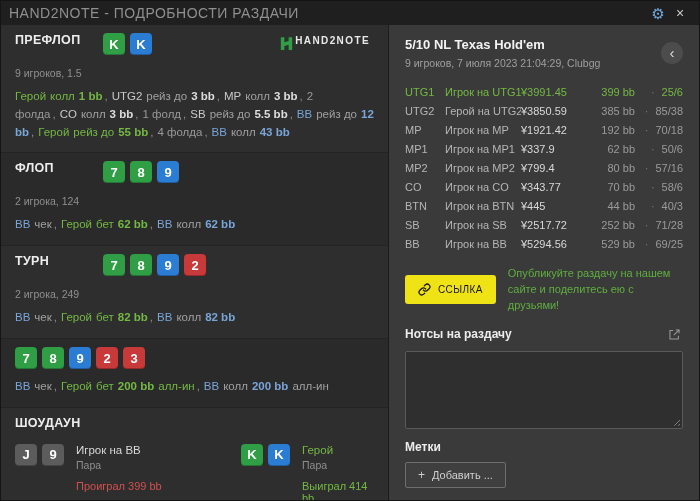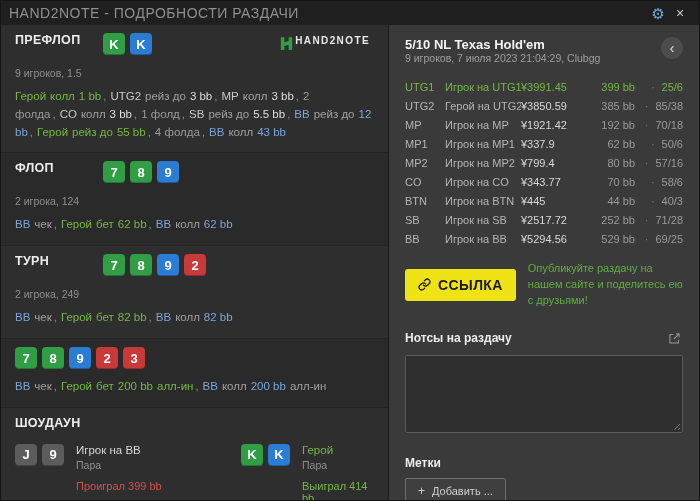--- a/index.html
+++ b/index.html
@@ -44,21 +44,21 @@
   .card.spade{background:var(--spade)}
 
   .logo{margin-left:auto;display:flex;align-items:flex-start;padding-right:4px;padding-top:2px}
   .logo-text{font-size:10px;font-weight:bold;color:#e8e8e8;letter-spacing:1.4px}
 
   .actions{margin-top:9px;font-size:11.5px;line-height:1.55;color:#a0a0a0}
   .action{white-space:normal}
   .action:not(:last-child)::after{content:",";color:#8d8d8d;margin-left:2px;margin-right:4px}
   .action>span+span{margin-left:4px}
   .action .verb{color:#a0a0a0}
-  .action .amount{color:#dedede;font-weight:normal}
+  .action .amount{color:#dedede;font-weight:bold}
   .action.hero .actor,.action.hero .verb,.action.hero .amount{color:var(--hero-green)}
   .action.bb .actor{color:var(--bb-blue)}
   .action.bb .amount{color:var(--bb-blue)}
   .action.fold .verb{color:#9a9a9a}
   .action.other .actor{color:#c9c9c9}
 
   
   .showdown{flex:1;border-bottom:none}
   .sd-row{display:flex;margin-top:14px}
   .sd-player{display:flex;gap:12px}
@@ -66,51 +66,51 @@
   .sd-cards{display:flex;gap:5px}
   .sd-name{font-size:11.5px;color:#d8d8d8}
   .sd-name.hero-name{color:var(--hero-green)}
   .sd-combo{font-size:10.5px;color:#8f8f8f;margin-top:3px}
   .sd-result{font-size:11px;margin-top:9px}
   .sd-result.lose{color:var(--lose-red)}
   .sd-result.win{color:var(--hero-green)}
 
   
   .right{flex:1;background:#3a3a3a;display:flex;flex-direction:column;padding:12px 16px 10px 16px;min-width:0}
-  .r-header{display:flex;align-items:flex-start}
+  .r-header{display:flex;align-items:center}
   .r-title{font-size:13px;font-weight:bold;color:#f2f2f2}
-  .r-sub{font-size:10.5px;color:#9f9f9f;}
+  .r-sub{font-size:10.5px;color:#9f9f9f;margin-top:5px}
   .back-btn{margin-left:auto;width:22px;height:22px;flex:none;border-radius:50%;background:#4c4c4c;border:none;color:#dcdcdc;font-size:15px;line-height:1;display:flex;align-items:center;justify-content:center;cursor:pointer;padding-bottom:2px}
 
   .ptable{margin-top:13px}
   .player-row{display:flex;align-items:center;height:19px;font-size:11px;cursor:pointer}
   .p-pos{width:40px;flex:none;color:#b5b5b5}
   .p-name{flex:1;min-width:0;white-space:nowrap;overflow:hidden;color:#b5b5b5}
   .p-stack{width:64px;flex:none;text-align:left;color:#d8d8d8}
   .p-bb{width:50px;flex:none;text-align:right;color:#9a9a9a}
   .p-stat{width:48px;flex:none;text-align:right;color:#9a9a9a}
   .p-stat::before{content:"\00B7";color:#777;margin-right:7px}
   .player-row.hero-row .p-pos,.player-row.hero-row .p-name,
   .player-row.hero-row .p-stack,.player-row.hero-row .p-bb,
   .player-row.hero-row .p-stat{color:var(--hero-green)}
 
   .share-row{display:flex;align-items:center;gap:12px;margin-top:13px}
   .link-btn{background:var(--accent-yellow);border:none;border-radius:3px;display:flex;align-items:center;gap:7px;padding:8px 13px;cursor:pointer}
-  .link-btn span{font-size:14px;font-weight:bold;color:#171717;letter-spacing:.4px}
+  .link-btn span{font-size:10px;font-weight:normal;color:#171717;letter-spacing:.4px}
   .share-text{flex:1;font-size:11px;line-height:1.45;color:#5fae3f}
 
-  .notes-head{display:flex;align-items:center;margin-top:21px}
+  .notes-head{display:flex;align-items:center;margin-top:12px}
   .sec-title{font-size:12px;font-weight:bold;color:#ececec}
   .expand-btn{margin-left:auto;background:none;border:none;cursor:pointer;display:flex;padding:2px}
 
   .notes-wrap{position:relative;margin-top:8px}
   .notes-area{width:100%;height:78px;background:#2f2f2f;border:1px solid #5a5a5a;border-radius:2px;resize:none;color:#d0d0d0;font-family:"Liberation Sans",sans-serif;font-size:11px;padding:6px;outline:none;display:block}
   .resize-grip{position:absolute;right:3px;bottom:3px;width:9px;height:9px;background:repeating-linear-gradient(135deg,transparent 0 2px,#808080 2px 3px);clip-path:polygon(100% 0,100% 100%,0 100%);pointer-events:none}
 
-  .labels-title{margin-top:23px}
+  .labels-title{margin-top:11px}
   .add-btn{margin-top:8px;align-self:flex-start;background:#3f3f3f;border:1px solid #6e6e6e;border-radius:2px;color:#cfcfcf;font-size:11px;padding:5px 12px;display:flex;align-items:center;gap:7px;cursor:pointer;font-family:"Liberation Sans",sans-serif}
   .add-btn .plus{font-size:12px;color:#cfcfcf}
 
   .bottom-row{margin-top:auto;display:flex;gap:12px;padding-top:10px}
   .icon-svg{display:block}
 </style>
 </head>
 <body>
 
 <div class="window">

